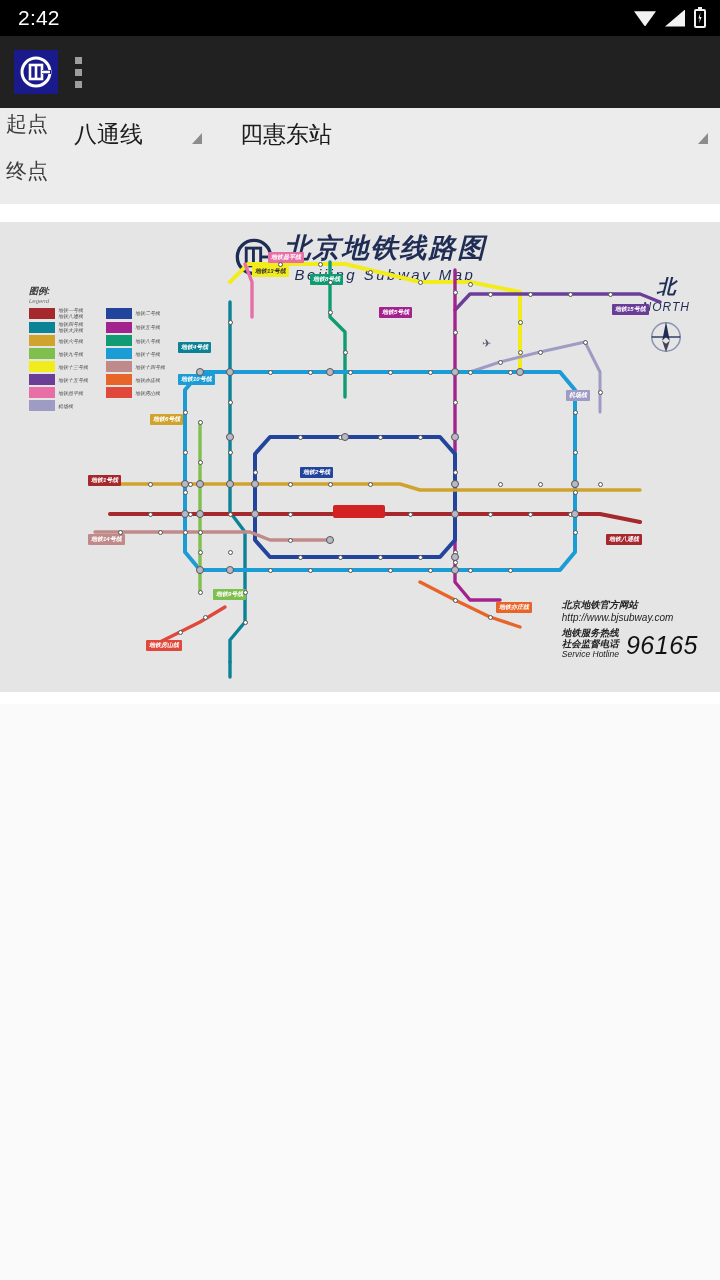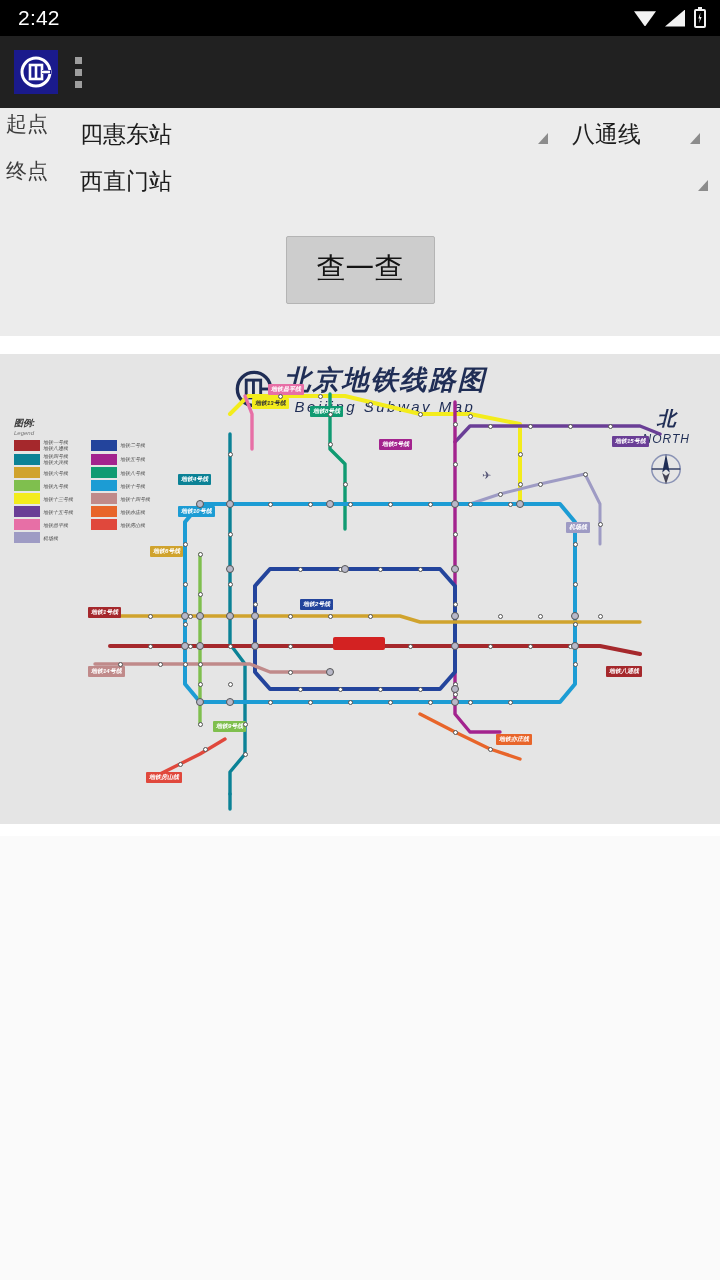--- a/index.html
+++ b/index.html
@@ -108,21 +108,21 @@
   
   .mapwrap { background: #fff; padding: 18px 0 12px 0; position: relative; }
   .map { position: relative; width: 720px; height: 470px; background: #e5e5e5; font-style: italic; }
 
   .map-title { position:absolute; left:0; right:0; top:8px;
                display:flex; align-items:center; justify-content:center; gap:10px; }
   .mt-logo { width: 40px; height: 40px; }
   .mt-text .cn { font-size: 27px; color:#1f2d55; font-weight:bold; letter-spacing:2px; }
   .mt-text .en { font-size: 15px; color:#1f2d55; letter-spacing:2.5px; text-align:center; }
 
-  .legend { position:absolute; left:14px; top:58px; width:150px; }
+  .legend { position:absolute; left:29px; top:58px; width:150px; }
   .legend .lg-title .cn { font-size: 9px; color:#333; font-weight:bold; }
   .legend .lg-title .en { font-size: 6px; color:#777; }
   .lg-grid { display:grid; grid-template-columns: 1fr 1fr; gap:2px 4px; margin-top:3px; }
   .lg-item { display:flex; align-items:center; gap:3px; }
   .lg-sw { width:26px; height:11px; flex:0 0 26px; }
   .lg-tx { font-size:5px; color:#444; line-height:6px; }
 
   .north { position:absolute; right:30px; top:52px; text-align:center; color:#1f2d55; }
   .north .cn { font-size: 19px; font-weight:bold; }
   .north .en { font-size: 12px; letter-spacing:1px; }
@@ -176,41 +176,34 @@
     <i></i>
       <i></i>
       <i></i>
   </div>
 </div>
 
 <div class="panel">
 
   <div class="row">
     <div class="side-label">起点</div>
+    <div class="spinner sp-line">
+      <span class="val">八通线</span>
+      <span class="tri"></span>
+    </div>
     <div class="spinner sp-station">
       <span class="val">四惠东站</span>
       <span class="tri"></span>
     </div>
-    <div class="spinner sp-line">
-      <span class="val">八通线</span>
-      <span class="tri"></span>
-    </div>
   </div>
 
   <div class="row">
     <div class="side-label">终点</div>
-    <div class="spinner sp-station">
-      <span class="val">西直门站</span>
-      <span class="tri"></span>
-    </div>
   </div>
 
-  <div class="btn-wrap">
-    <div class="btn">查一查</div>
-  </div>
 
 </div>
 
 <div class="mapwrap">
   <div class="map">
 
     <div class="map-title">
       <svg class="mt-logo" viewBox="0 0 36 36">
         <circle cx="18" cy="18" r="15" fill="none" stroke="#1f2d55" stroke-width="3"></circle>
         <rect x="11" y="10" width="13" height="16" fill="none" stroke="#1f2d55" stroke-width="2.6"></rect>
@@ -357,20 +350,32 @@
         <span class="lbl" style="left: 178px; top: 152px; background: rgb(28, 156, 212);">地铁10号线</span>
         <span class="lbl" style="left: 252px; top: 44px; background: rgb(243, 236, 28); color: rgb(51, 51, 51);">地铁13号线</span>
         <span class="lbl" style="left: 88px; top: 312px; background: rgb(192, 138, 138);">地铁14号线</span>
         <span class="lbl" style="left: 612px; top: 82px; background: rgb(106, 62, 150);">地铁15号线</span>
         <span class="lbl" style="left: 496px; top: 380px; background: rgb(232, 101, 42);">地铁亦庄线</span>
         <span class="lbl" style="left: 268px; top: 30px; background: rgb(231, 111, 166);">地铁昌平线</span>
         <span class="lbl" style="left: 146px; top: 418px; background: rgb(224, 72, 60);">地铁房山线</span>
         <span class="lbl" style="left: 566px; top: 168px; background: rgb(158, 155, 196);">机场线</span>
       </div>
 
+    <div class="info">
+      <div class="r1">北京地铁官方网站</div>
+      <div class="r2">http://www.bjsubway.com</div>
+      <div class="hot">
+        <div class="hotlbl">
+          <div>地铁服务热线</div>
+          <div>社会监督电话</div>
+          <div class="en">Service Hotline</div>
+        </div>
+        <div class="num">96165</div>
+      </div>
+    </div>
 
   <span class="sta" style="left: 227.5px; top: 147.5px;"></span>
       <span class="sta" style="left: 267.5px; top: 147.5px;"></span>
       <span class="sta" style="left: 307.5px; top: 147.5px;"></span>
       <span class="sta" style="left: 347.5px; top: 147.5px;"></span>
       <span class="sta" style="left: 387.5px; top: 147.5px;"></span>
       <span class="sta" style="left: 427.5px; top: 147.5px;"></span>
       <span class="sta" style="left: 467.5px; top: 147.5px;"></span>
       <span class="sta" style="left: 507.5px; top: 147.5px;"></span>
       <span class="sta" style="left: 182.5px; top: 187.5px;"></span>

